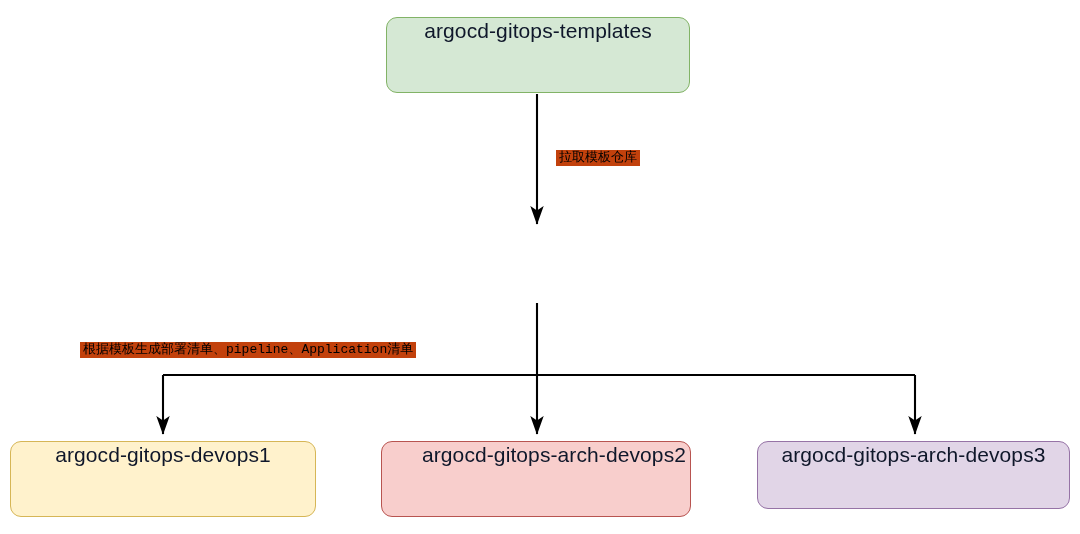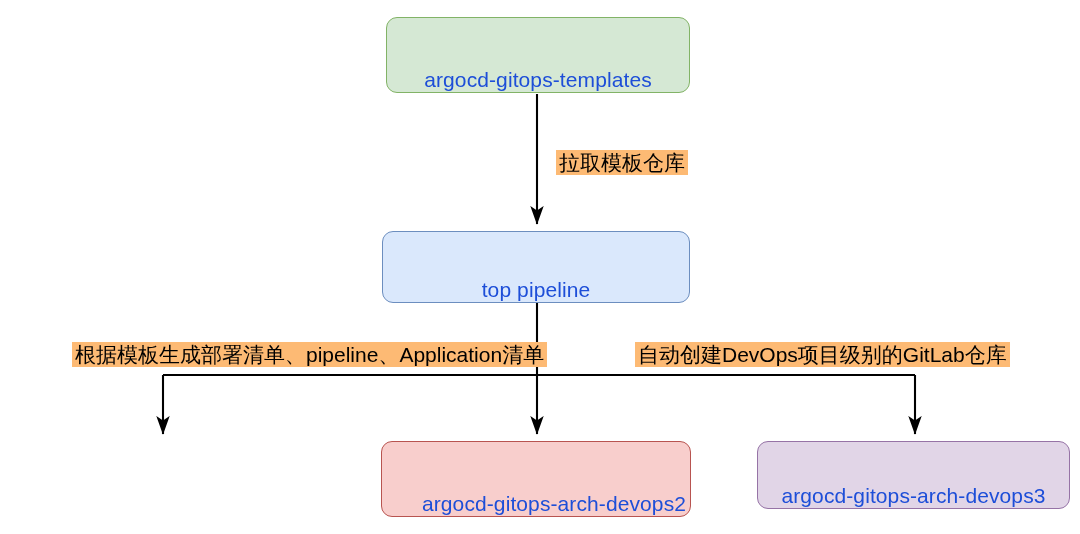--- a/index.html
+++ b/index.html
@@ -28,36 +28,37 @@
     height: 534px;
     pointer-events: none;
   }
   .node {
     position: absolute;
     box-sizing: border-box;
     border-radius: 11px;
     border-width: 1.4px;
     border-style: solid;
     display: flex;
-    align-items: flex-end;
+    align-items: flex-start;
     justify-content: center;
     text-align: center;
-    color: #1d4ed8;
+    color: #0f172a;
     font-size: 21px;
     line-height: 1.2;
     letter-spacing: 0.1px;
   }
   .edge-label {
     position: absolute;
     color: #000000;
-    font-size: 21px;
+    font-size: 13px;
     line-height: 1.2;
     white-space: nowrap;
-    background: #fdba74;
+    background: #c2410c;
     padding: 0 3px;
+    font-family: Liberation Mono, monospace;
   }
 </style>
 </head>
 <body>
 
 <div id="canvas">
 
   <svg class="edges" viewBox="0 0 1080 534" width="1080" height="534" xmlns="http://www.w3.org/2000/svg">
     <defs>
       <marker id="arrowhead" markerWidth="10" markerHeight="10" refX="8.6" refY="3.6" orient="auto" markerUnits="strokeWidth">
@@ -75,32 +76,31 @@
 
     <path d="M537,375 L537,434" fill="none" stroke="#000000" stroke-width="2.1" marker-end="url(#arrowhead)"></path>
 
     <path d="M915,375 L915,434" fill="none" stroke="#000000" stroke-width="2.1" marker-end="url(#arrowhead)"></path>
   </svg>
 
   <div class="node" style="left:386px; top:17px; width:304px; height:76px; background:#d5e8d4; border-color:#82b366;">
     <span>argocd-gitops-templates</span>
   </div>
 
-  <div class="node" style="left:382px; top:231px; width:308px; height:72px; background:#dae8fc; border-color:#6c8ebf;">
-    <span>top pipeline</span>
+
+  <div class="node" style="left:10px; top:441px; width:306px; height:76px; background:#fff2cc; border-color:#d6b656;">
+    <span>argocd-gitops-devops1</span>
   </div>
-
 
   <div class="node" style="left:381px; top:441px; width:310px; height:76px; background:#f8cecc; border-color:#b85450;padding-left:36px;">
     <span>argocd-gitops-arch-devops2</span>
   </div>
 
   <div class="node" style="left:757px; top:441px; width:313px; height:68px; background:#e1d5e7; border-color:#9673a6;">
     <span>argocd-gitops-arch-devops3</span>
   </div>
 
   <div class="edge-label" style="left:556px; top:150px;">拉取模板仓库</div>
 
-  <div class="edge-label" style="left:72px; top:342px;">根据模板生成部署清单、pipeline、Application清单</div>
+  <div class="edge-label" style="left:80px; top:342px;">根据模板生成部署清单、pipeline、Application清单</div>
 
-  <div class="edge-label" style="left:635px; top:342px;">自动创建DevOps项目级别的GitLab仓库</div>
 
 </div>
 
 </body></html>

